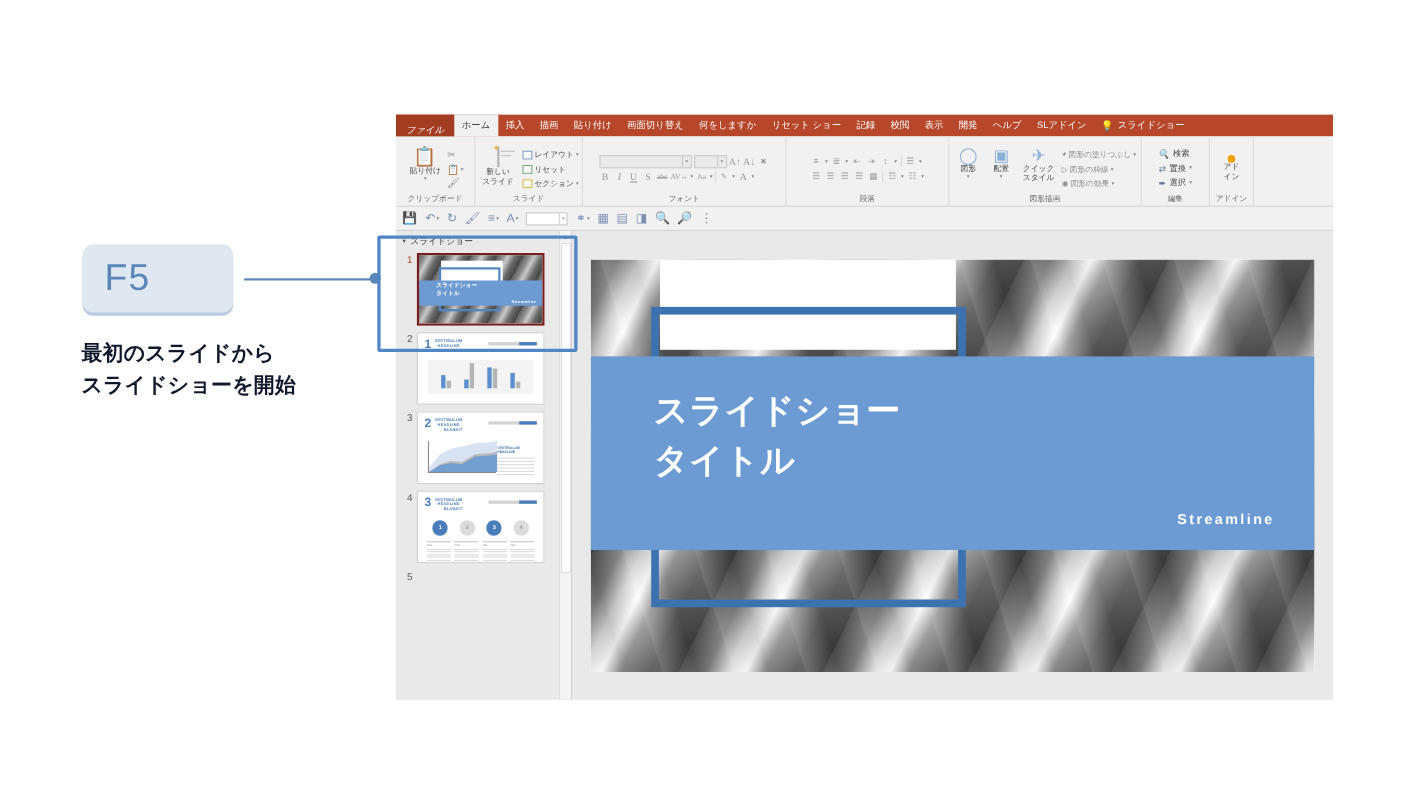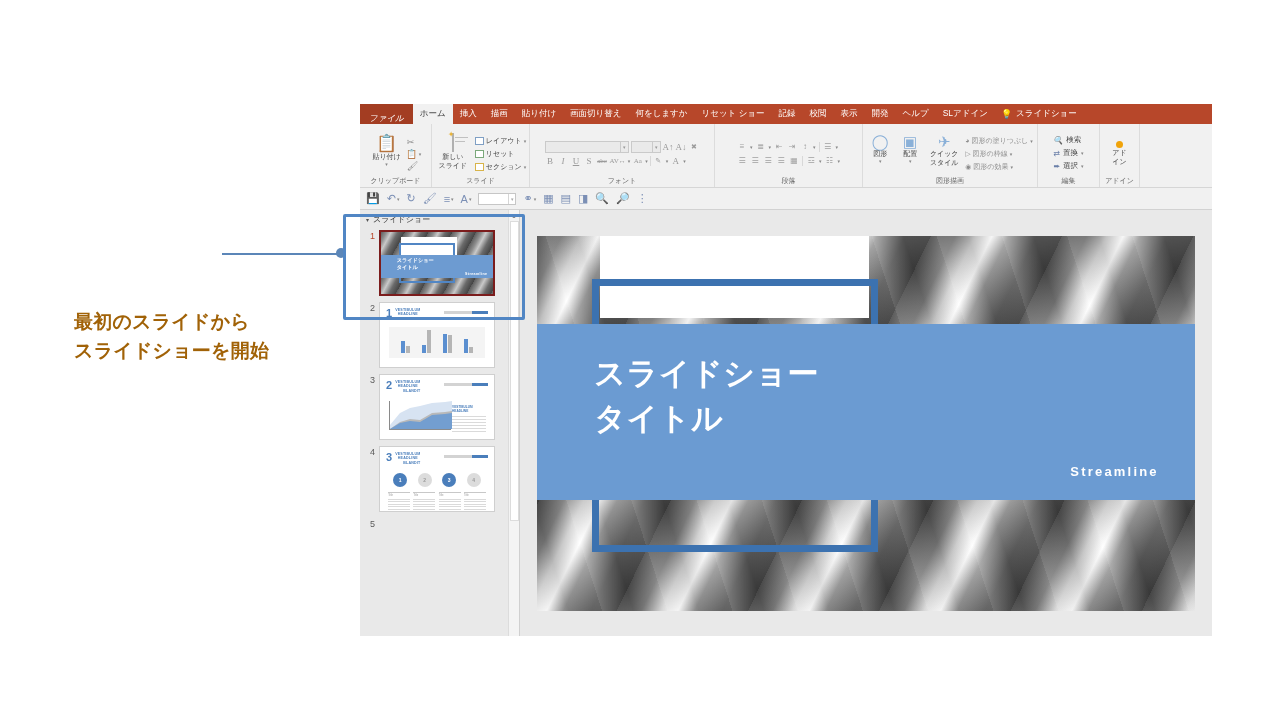--- a/index.html
+++ b/index.html
@@ -35,21 +35,21 @@
   .leader-line {
     position:absolute; left:222px; top:253px; width:120px; height:2px;
     background:#5b86b8;
   }
   .leader-dot {
     position:absolute; left:336px; top:248px; width:10px; height:10px;
     border-radius:50%; background:#5b86b8;
   }
   .caption {
     position:absolute; left:74px; top:308px; width:290px;
-    font-size:19px; line-height:1.5; color:#a16207; font-weight:bold;
+    font-size:19px; line-height:1.5; color:#0f172a; font-weight:bold;
     letter-spacing:0.2px;
   }
 
   
   .ppt-window {
     position:absolute; left:360px; top:104px; width:852px; height:532px;
     background:#e9e9e9; overflow:hidden;
   }
 
   
@@ -257,20 +257,23 @@
     font-size:13px; color:#ffffff; font-weight:bold; letter-spacing:2.2px;
   }
 </style>
 </head>
 <body>
 
 <div id="stage">
   <div class="page-frame"></div>
   <div class="inner-white"></div>
 
+  <div class="key-badge">
+    <span class="key-label">F5</span>
+  </div>
   <div class="leader-line"></div>
   <div class="leader-dot"></div>
   <div class="caption">
     <div>最初のスライドから</div>
     <div>スライドショーを開始</div>
   </div>
 
   <div class="ppt-window">
 
     <div class="ribbon-tabs">

